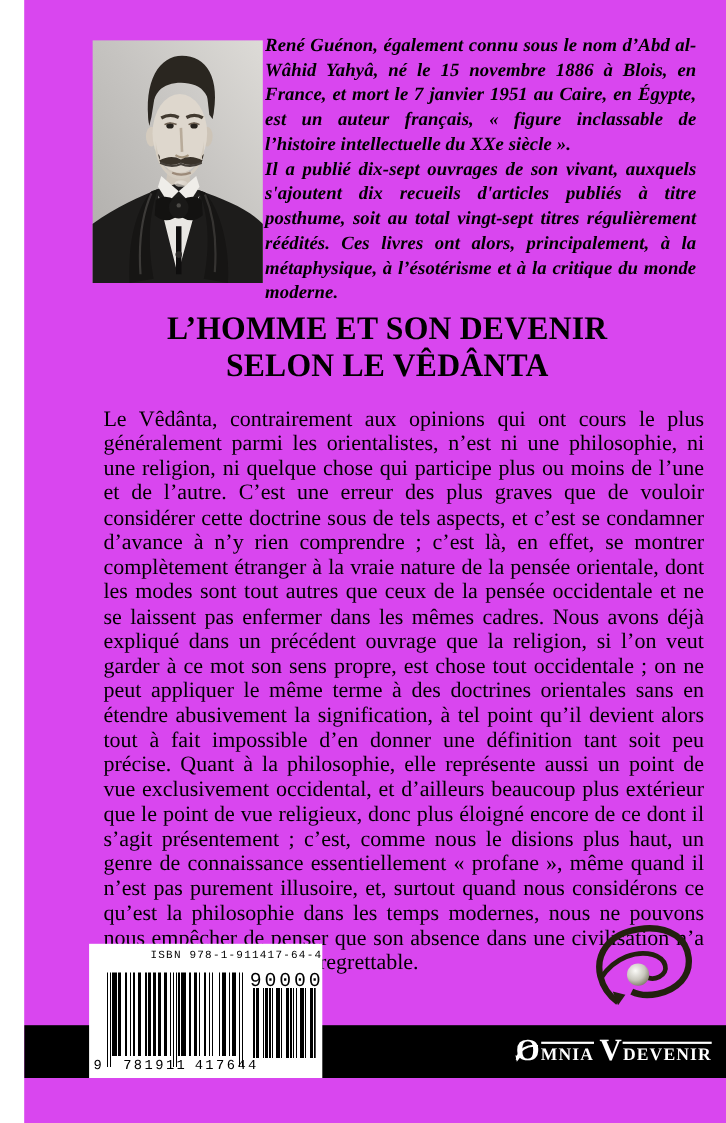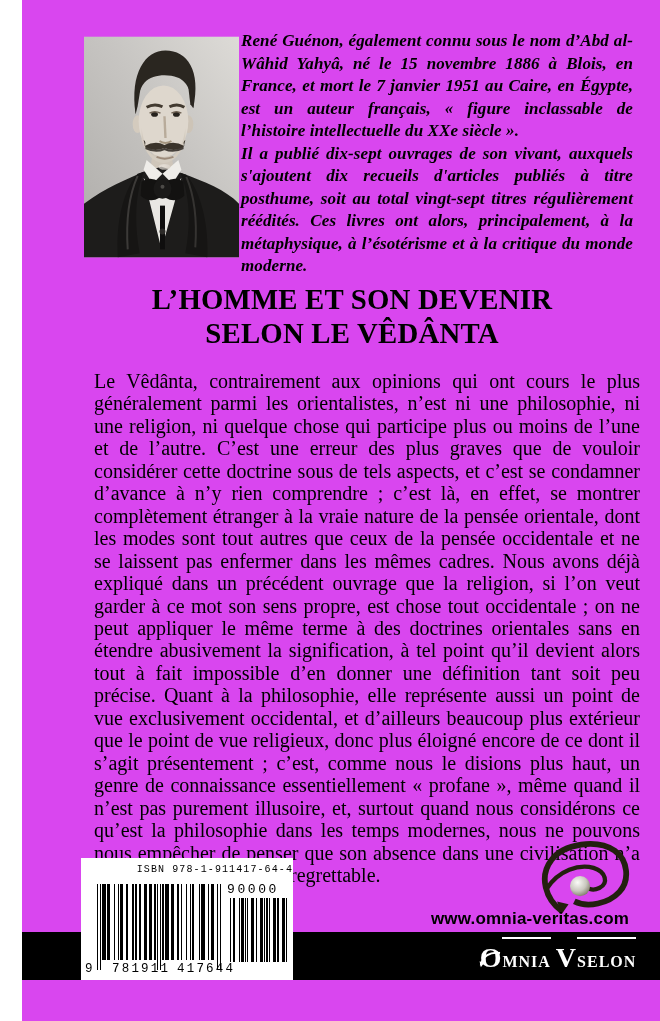--- a/index.html
+++ b/index.html
@@ -27,40 +27,40 @@
 
   
   .band{left:0;top:932px;width:660px;height:48px;background:#000000;}
 
   
   .bcbox{left:59px;top:858px;width:212px;height:122px;background:#ffffff;
          font-family:"Liberation Mono",monospace;}
   .isbn-label{position:absolute;top:6px;left:0;width:100%;text-align:right;
               font-size:10px;letter-spacing:1.1px;white-space:nowrap;}
   .addon-label{position:absolute;top:24px;left:146px;width:62px;text-align:left;
-               font-size:13px;letter-spacing:2.6px;}
+               font-size:18px;letter-spacing:2.6px;}
   .ean-main{position:absolute;left:16px;top:26px;width:124px;height:86px;}
   .ean-addon{position:absolute;left:148px;top:40px;width:58px;height:64px;}
   .ean-main rect,.ean-addon rect{fill:#000;}
   .bc-digits span{position:absolute;top:104px;font-size:12.5px;letter-spacing:2.2px;
                   white-space:nowrap;}
   .d-left{left:4px;letter-spacing:0 !important;}
   .d-g1{left:31px;}
   .d-g2{left:96px;text-align:center;}
 
   
   .eye-logo{left:512px;top:840px;width:96px;height:72px;}
   .website{left:398px;top:909px;width:220px;text-align:center;font-size:17px;
            font-weight:700;font-family:"Liberation Sans",sans-serif;letter-spacing:.2px;}
   .wordmark{left:436px;top:937px;width:200px;height:40px;display:flex;
             justify-content:center;align-items:baseline;color:#fff;
             font-family:"Liberation Serif",serif;white-space:nowrap;}
   .wm-big{font-size:28px;font-weight:600;line-height:38px;}
   .wm-small{font-size:16px;font-weight:600;letter-spacing:1px;border-top:2px solid #fff;
-            padding-top:14px;margin-left:1px;text-align:center;}
+            padding-top:2px;margin-left:1px;text-align:center;}
   .wm-gap{width:5px;}
   .wm-o{position:relative;display:inline-block;}
   .wm-o svg{position:absolute;left:-2px;top:9px;width:24px;height:20px;}
 </style>
 </head>
 <body>
 
 <div class="page">
 
   <div class="abs photo">
@@ -239,29 +239,28 @@
       </defs>
       <g fill="none" stroke="#23200f">
         <path d="M29,74 C12,62 5,38 18,21 C31,3 66,-1 84,11 C98,21 100,42 89,54 C78,66 56,71 42,64" stroke-width="6"></path>
         <path d="M13,51 C26,31 47,25 62,29 C75,33 78,45 68,50 C61,53.5 54,51 52,45" stroke-width="4.5"></path>
       </g>
       <polygon points="29,77 24,64 36,67" fill="#23200f"></polygon>
       <circle cx="48" cy="48" r="10.5" fill="url(#ball)"></circle>
     </svg>
   </div>
 
-  <div class="abs website">www.omnia-veritas.com</div>
 
   <div class="abs wordmark">
     <span class="wm-big wm-o">
       <span>O</span>
       <svg viewBox="0 0 28 24">
         <path d="M3,21 C5,10 14,4 26,6" stroke="#fff" stroke-width="2.4" fill="none"></path>
         <polygon points="3,23 1.5,16 7,18" fill="#fff"></polygon>
       </svg>
     </span>
       <span class="wm-small">MNIA</span>
     <span class="wm-gap"></span>
     <span class="wm-big">V</span>
-      <span class="wm-small">SELON</span>
+      <span class="wm-small">DEVENIR</span>
   </div>
 
 </div>
 
 </body></html>

